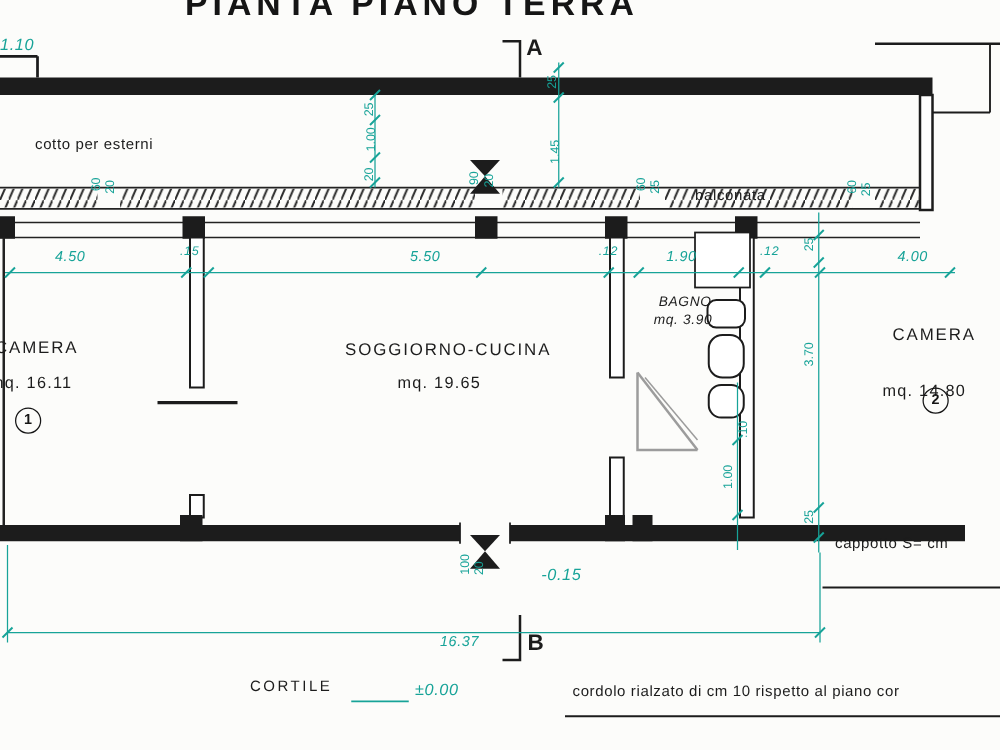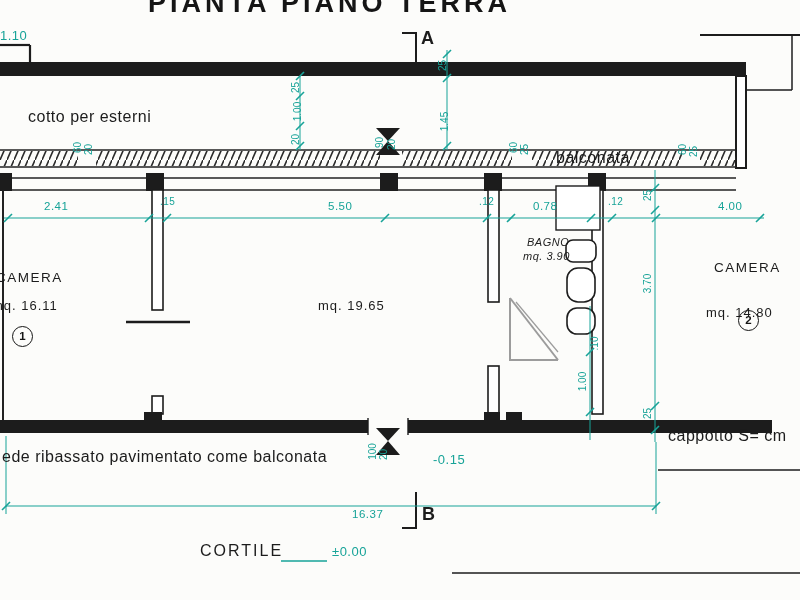--- a/index.html
+++ b/index.html
@@ -10,28 +10,28 @@
     --teal:#17a398; --ink:#1c1c1c;
   }
   #plan-svg { position:absolute; left:0; top:0; }
   .lbl { position:absolute; color:#1c1c1c; white-space:nowrap; }
   .title {
     font-size:27px; font-weight:700; letter-spacing:4px; color:#151515;
   }
   .room-name { font-size:13.5px; letter-spacing:1.5px; }
   .room-area { font-size:13px; letter-spacing:1px; }
   .small-room { font-size:11px; letter-spacing:0.5px;font-style:italic; }
-  .note { font-size:16px; letter-spacing:0.5px; }
+  .note { font-size:12px; letter-spacing:0.5px; }
   .section-letter { font-size:18px; font-weight:600; }
   .circled {
     width:19px; height:19px; border:1.7px solid #151515; border-radius:50%;
     text-align:center; font-size:11.5px; font-weight:700; line-height:19px;
     color:#151515; position:absolute;
   }
-  .hdim { position:absolute; color:var(--teal); font-size:11.5px; letter-spacing:0.5px; white-space:nowrap; }
+  .hdim { position:absolute; color:var(--teal); font-size:11.5px; letter-spacing:0.5px; white-space:nowrap;font-style:italic; }
   .hdim.big { font-size:13px; }
   .hdim.tiny { font-size:10px; }
   .vdim {
     position:absolute; color:var(--teal); font-size:10px; white-space:nowrap;
     transform:rotate(-90deg); transform-origin:center center;
   }
 </style>
 </head>
 <body>
 
@@ -159,40 +159,41 @@
   <div class="lbl section-letter" style="left:421px; top:28px;">A</div>
   <div class="lbl section-letter" style="left:422px; top:504px;">B</div>
 
   <div class="lbl note" style="left:28px; top:108px;">cotto per esterni</div>
   <div class="lbl note" style="left:556px; top:108px;margin-top:41px;">balconata</div>
 
   <div class="lbl room-name" style="left:-4px; top:270px;">CAMERA</div>
   <div class="lbl room-area" style="left:-8px; top:298px;">mq. 16.11</div>
   <div class="circled" style="left:12px; top:326px;">1</div>
 
+  <div class="lbl room-name" style="left:276px; top:272px;">SOGGIORNO-CUCINA</div>
   <div class="lbl room-area" style="left:318px; top:298px;">mq. 19.65</div>
 
   <div class="lbl small-room" style="left:527px; top:236px;">BAGNO</div>
   <div class="lbl small-room" style="left:523px; top:250px;">mq. 3.90</div>
 
   <div class="lbl room-name" style="left:714px; top:260px;">CAMERA</div>
   <div class="lbl room-area" style="left:706px; top:286px;margin-top:19px;">mq. 14.80</div>
   <div class="circled" style="left:738px; top:310px;">2</div>
 
-  <div class="lbl note" style="left:2px; top:448px;">ede ribassato pavimentato come balconata</div>
   <div class="lbl note" style="left:668px; top:427px;">cappotto S= cm</div>
   <div class="lbl note" style="left:200px; top:542px; letter-spacing:2px;">CORTILE</div>
+  <div class="lbl note" style="left:458px; top:546px;">cordolo rialzato di cm 10 rispetto al piano cor</div>
 
   <div class="hdim big" style="left:0; top:28px;">1.10</div>
 
-  <div class="hdim" style="left:44px;  top:200px;">2.41</div>
-  <div class="hdim tiny" style="left:160px; top:196px;">.15</div>
+  <div class="hdim" style="left:44px;  top:200px;">4.50</div>
+  <div class="hdim tiny" style="left:144px; top:196px;">.15</div>
   <div class="hdim" style="left:328px; top:200px;">5.50</div>
   <div class="hdim tiny" style="left:479px; top:196px;">.12</div>
-  <div class="hdim" style="left:533px; top:200px;">0.78</div>
+  <div class="hdim" style="left:533px; top:200px;">1.90</div>
   <div class="hdim tiny" style="left:608px; top:196px;">.12</div>
   <div class="hdim" style="left:718px; top:200px;">4.00</div>
 
   <div class="hdim" style="left:352px; top:508px;">16.37</div>
   <div class="hdim big" style="left:433px; top:452px;">-0.15</div>
   <div class="hdim big" style="left:284px; top:544px;margin-left:48px;">±0.00</div>
 
   <div class="vdim" style="left:290px; top:82px;">25</div>
   <div class="vdim" style="left:288px; top:106px;">1.00</div>
   <div class="vdim" style="left:290px; top:134px;">20</div>

